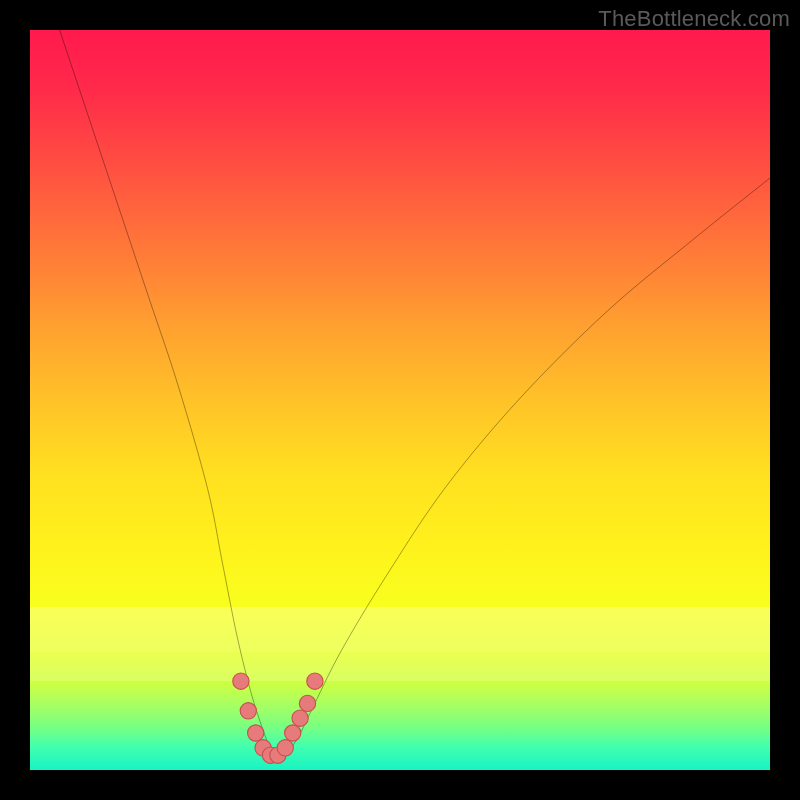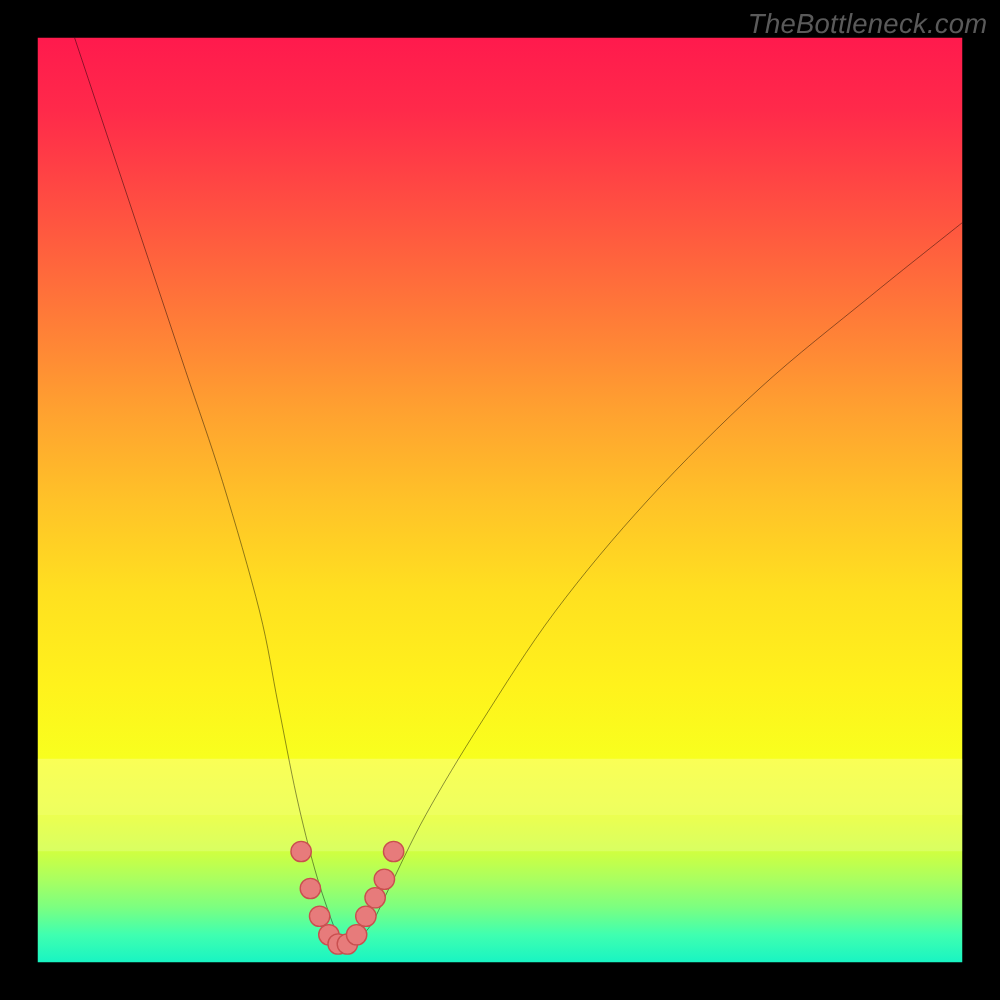--- a/index.html
+++ b/index.html
@@ -10,21 +10,20 @@
     background: #000;
     overflow: hidden;
   }
   .frame {
     position: absolute;
     left: 0;
     top: 0;
     width: 800px;
     height: 800px;
     background: #000;
-    font-style: italic;
   }
   .plot {
     position: absolute;
     left: 30px;
     top: 30px;
     width: 740px;
     height: 740px;
     overflow: hidden;
   }
   .gradient {

